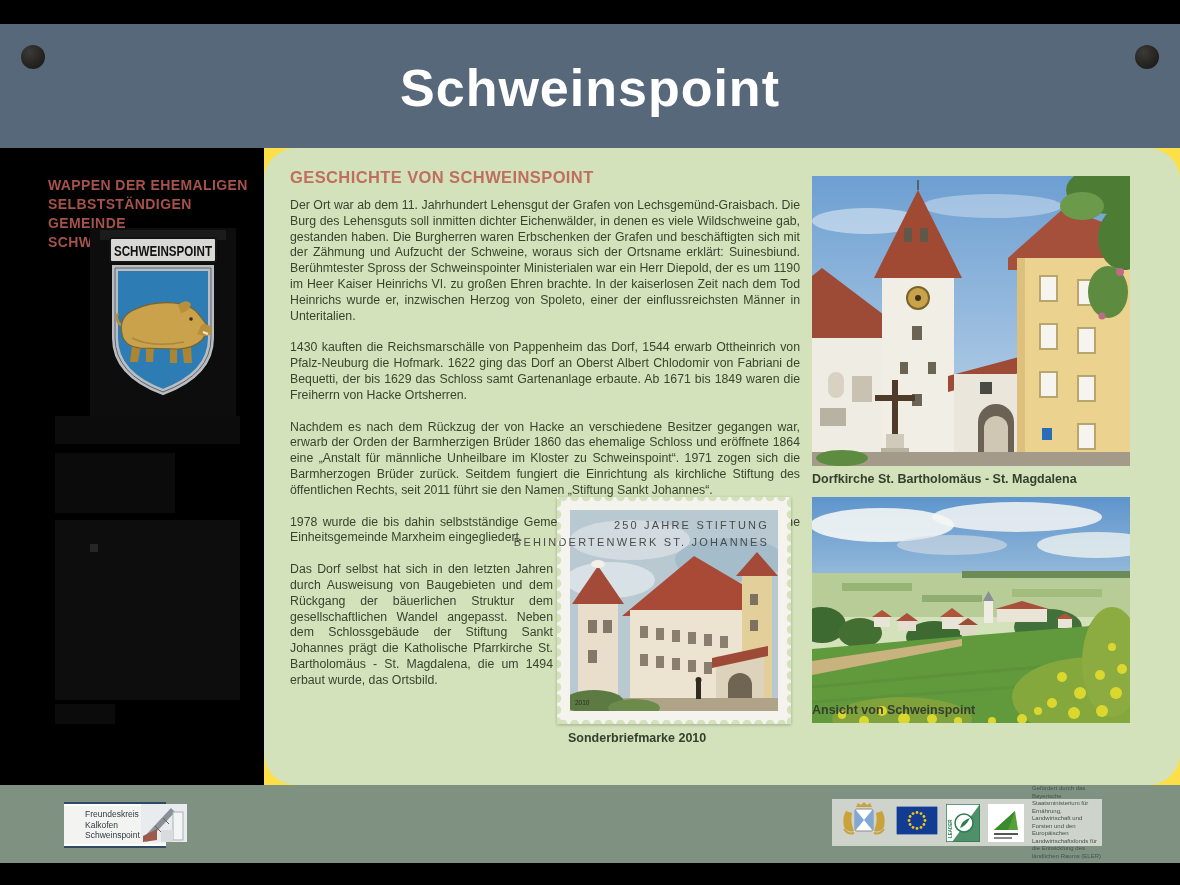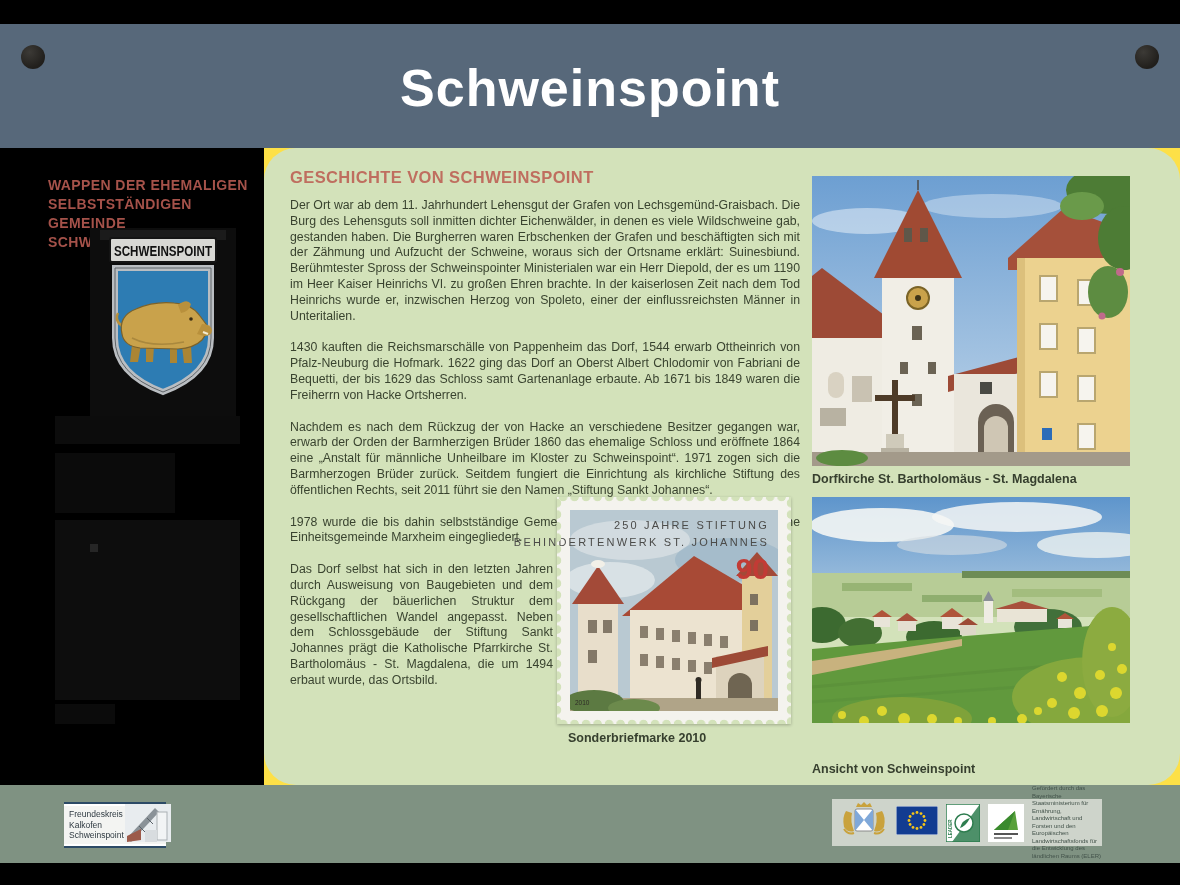--- a/index.html
+++ b/index.html
@@ -50,21 +50,21 @@
   .stamp-text .l3{font-size:11px;letter-spacing:3px;color:#5e5e5c;line-height:17px;}
   .stamp-value{font-size:30px;font-weight:700;color:#c23b35;line-height:32px;margin-top:2px;}
   .stamp-year{position:absolute;left:18px;bottom:18px;font-size:6.5px;color:#2e2b26;}
   
   .footer-band{position:absolute;left:0;top:785px;width:1180px;height:78px;background:var(--footer);}
   .bottom-strip{position:absolute;left:0;top:863px;width:1180px;height:22px;background:#000;}
   .top-strip{position:absolute;left:0;top:0;width:1180px;height:24px;background:#000;}
   .club-tile{position:absolute;left:64px;top:17px;width:102px;height:42px;background:#f3f4f2;
              border-top:2px solid #2c4a66;border-bottom:2px solid #2c4a66;
              box-shadow:inset 0 2px 0 #fff,inset 0 -2px 0 #fff;display:flex;}
-  .club-text{flex:0 0 56px;padding:5px 0 0 5px;font-size:8.5px;line-height:10.5px;color:#2f3a42;}
+  .club-text{flex:0 0 56px;padding:5px 0 0 21px;font-size:8.5px;line-height:10.5px;color:#2f3a42;}
   .club-img{flex:1;position:relative;}
   .logo-strip{position:absolute;left:832px;top:14px;width:270px;height:47px;background:#ced4cb;
               display:flex;align-items:center;}
   .logo-tile{margin-left:8px;flex:none;}
   .white-tile{background:#fff;display:flex;align-items:center;justify-content:center;}
   .funding{margin-left:8px;width:82px;font-size:6px;line-height:7.5px;color:#42524a;}
 </style>
 </head>
 <body>
 
@@ -268,21 +268,21 @@
             <circle cx="52" cy="224" r="5"></circle>
           <circle cx="120" cy="222" r="5"></circle>
             <circle cx="146" cy="224" r="4"></circle>
             <circle cx="30" cy="218" r="4"></circle>
           <circle cx="180" cy="224" r="4"></circle>
             <circle cx="210" cy="222" r="5"></circle>
             <circle cx="226" cy="214" r="4"></circle>
         </g>
       </svg>
     </figure>
-    <div class="caption" style="left:548px;top:614px;">Ansicht von Schweinspoint</div>
+    <div class="caption" style="left:548px;top:555px;">Ansicht von Schweinspoint</div>
 
     <div class="caption" style="left:304px;top:583px;">Sonderbriefmarke 2010</div>
   </div>
 
   <div class="stamp">
     <div class="stamp-pic">
       <svg width="208" height="201" viewBox="0 0 208 201" preserveAspectRatio="none">
         <rect width="208" height="201" fill="#b9c9d2"></rect>
         <ellipse cx="60" cy="30" rx="60" ry="20" fill="#d8e0e4" opacity="0.8"></ellipse>
         <ellipse cx="160" cy="50" rx="55" ry="22" fill="#9db6c8" opacity="0.7"></ellipse>
@@ -324,21 +324,20 @@
         <rect x="0" y="188" width="208" height="13" fill="#b0a488"></rect>
         <ellipse cx="24" cy="192" rx="30" ry="12" fill="#5c7a42"></ellipse>
         <ellipse cx="64" cy="198" rx="26" ry="9" fill="#6c8a4c"></ellipse>
         <rect x="126" y="172" width="5" height="17" fill="#2f2b24"></rect>
         <circle cx="128.5" cy="170" r="3" fill="#2f2b24"></circle>
       </svg>
     </div>
     <div class="stamp-text">
       <div class="l1">250 JAHRE STIFTUNG</div>
       <div class="l2">BEHINDERTENWERK ST. JOHANNES</div>
-      <div class="stamp-value">90</div>
     </div>
     <div class="stamp-year">2010</div>
     <div class="perf t"></div>
     <div class="perf b"></div>
     <div class="perf l"></div>
     <div class="perf r"></div>
   </div>
 
   <div class="footer-band">
     <div class="club-tile">

